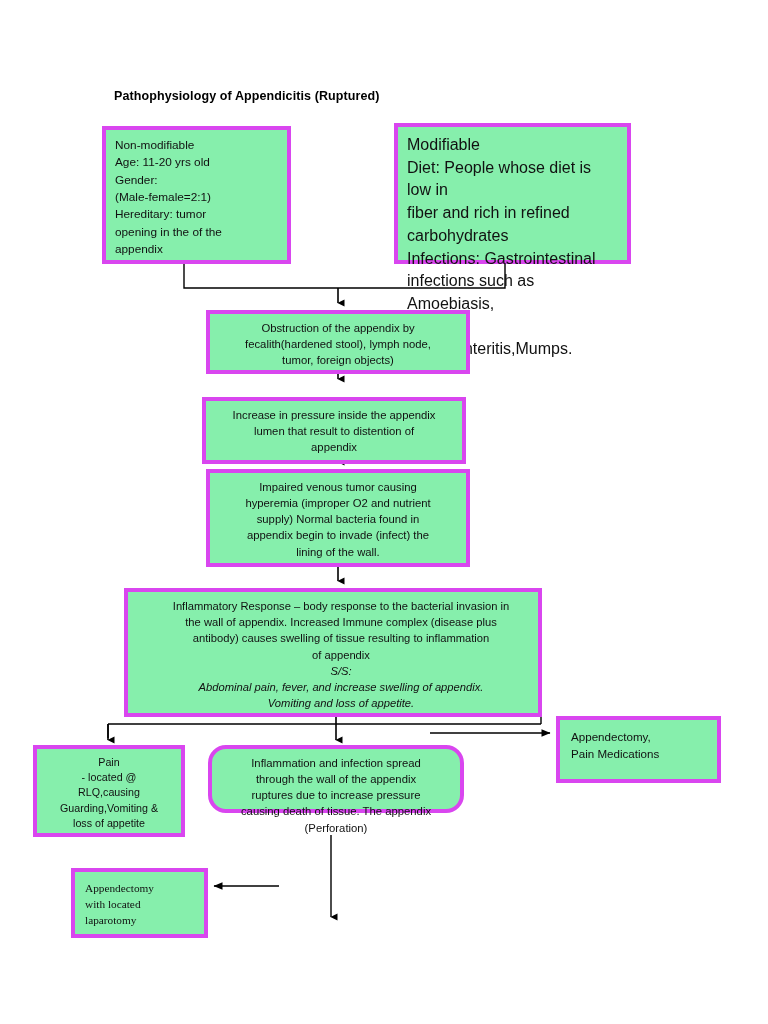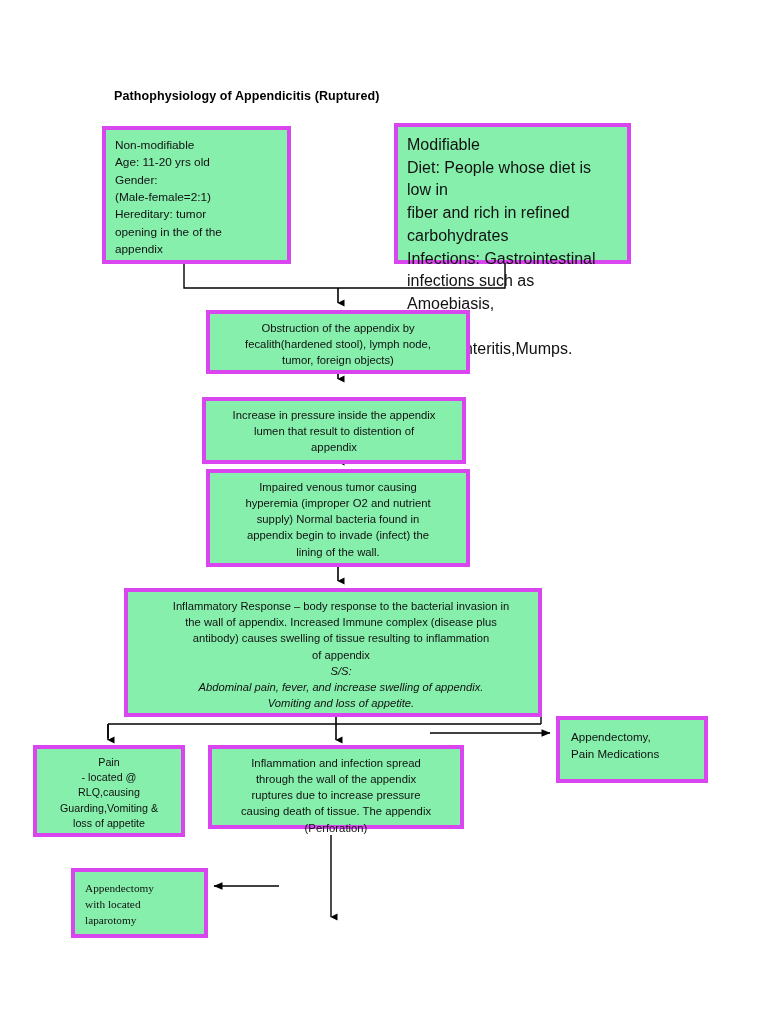--- a/index.html
+++ b/index.html
@@ -85,24 +85,24 @@
     font-size: 11.2px;
     line-height: 1.45;
     padding-left: 16px;
   }
   #node-pain {
     left: 33px; top: 745px; width: 152px; height: 92px;
     font-size: 10.7px;
     line-height: 1.42;
   }
   #node-spread {
-    left: 208px; top: 745px; width: 256px; height: 84px;
+    left: 208px; top: 745px; width: 256px; height: 68px; border-radius: 18px;
   }
   #node-appendectomy-meds {
-    left: 556px; top: 716px; width: 152px; height: 67px;
+    left: 556px; top: 716px; width: 165px; height: 67px;
     font-size: 11.6px;
   }
   #node-appendectomy-meds .inner {
     padding: 9px 11px;
     text-align: left;
   }
   #node-appendectomy-lap {
     left: 71px; top: 868px; width: 137px; height: 70px;
     font-size: 11.3px;
     line-height: 1.42;

